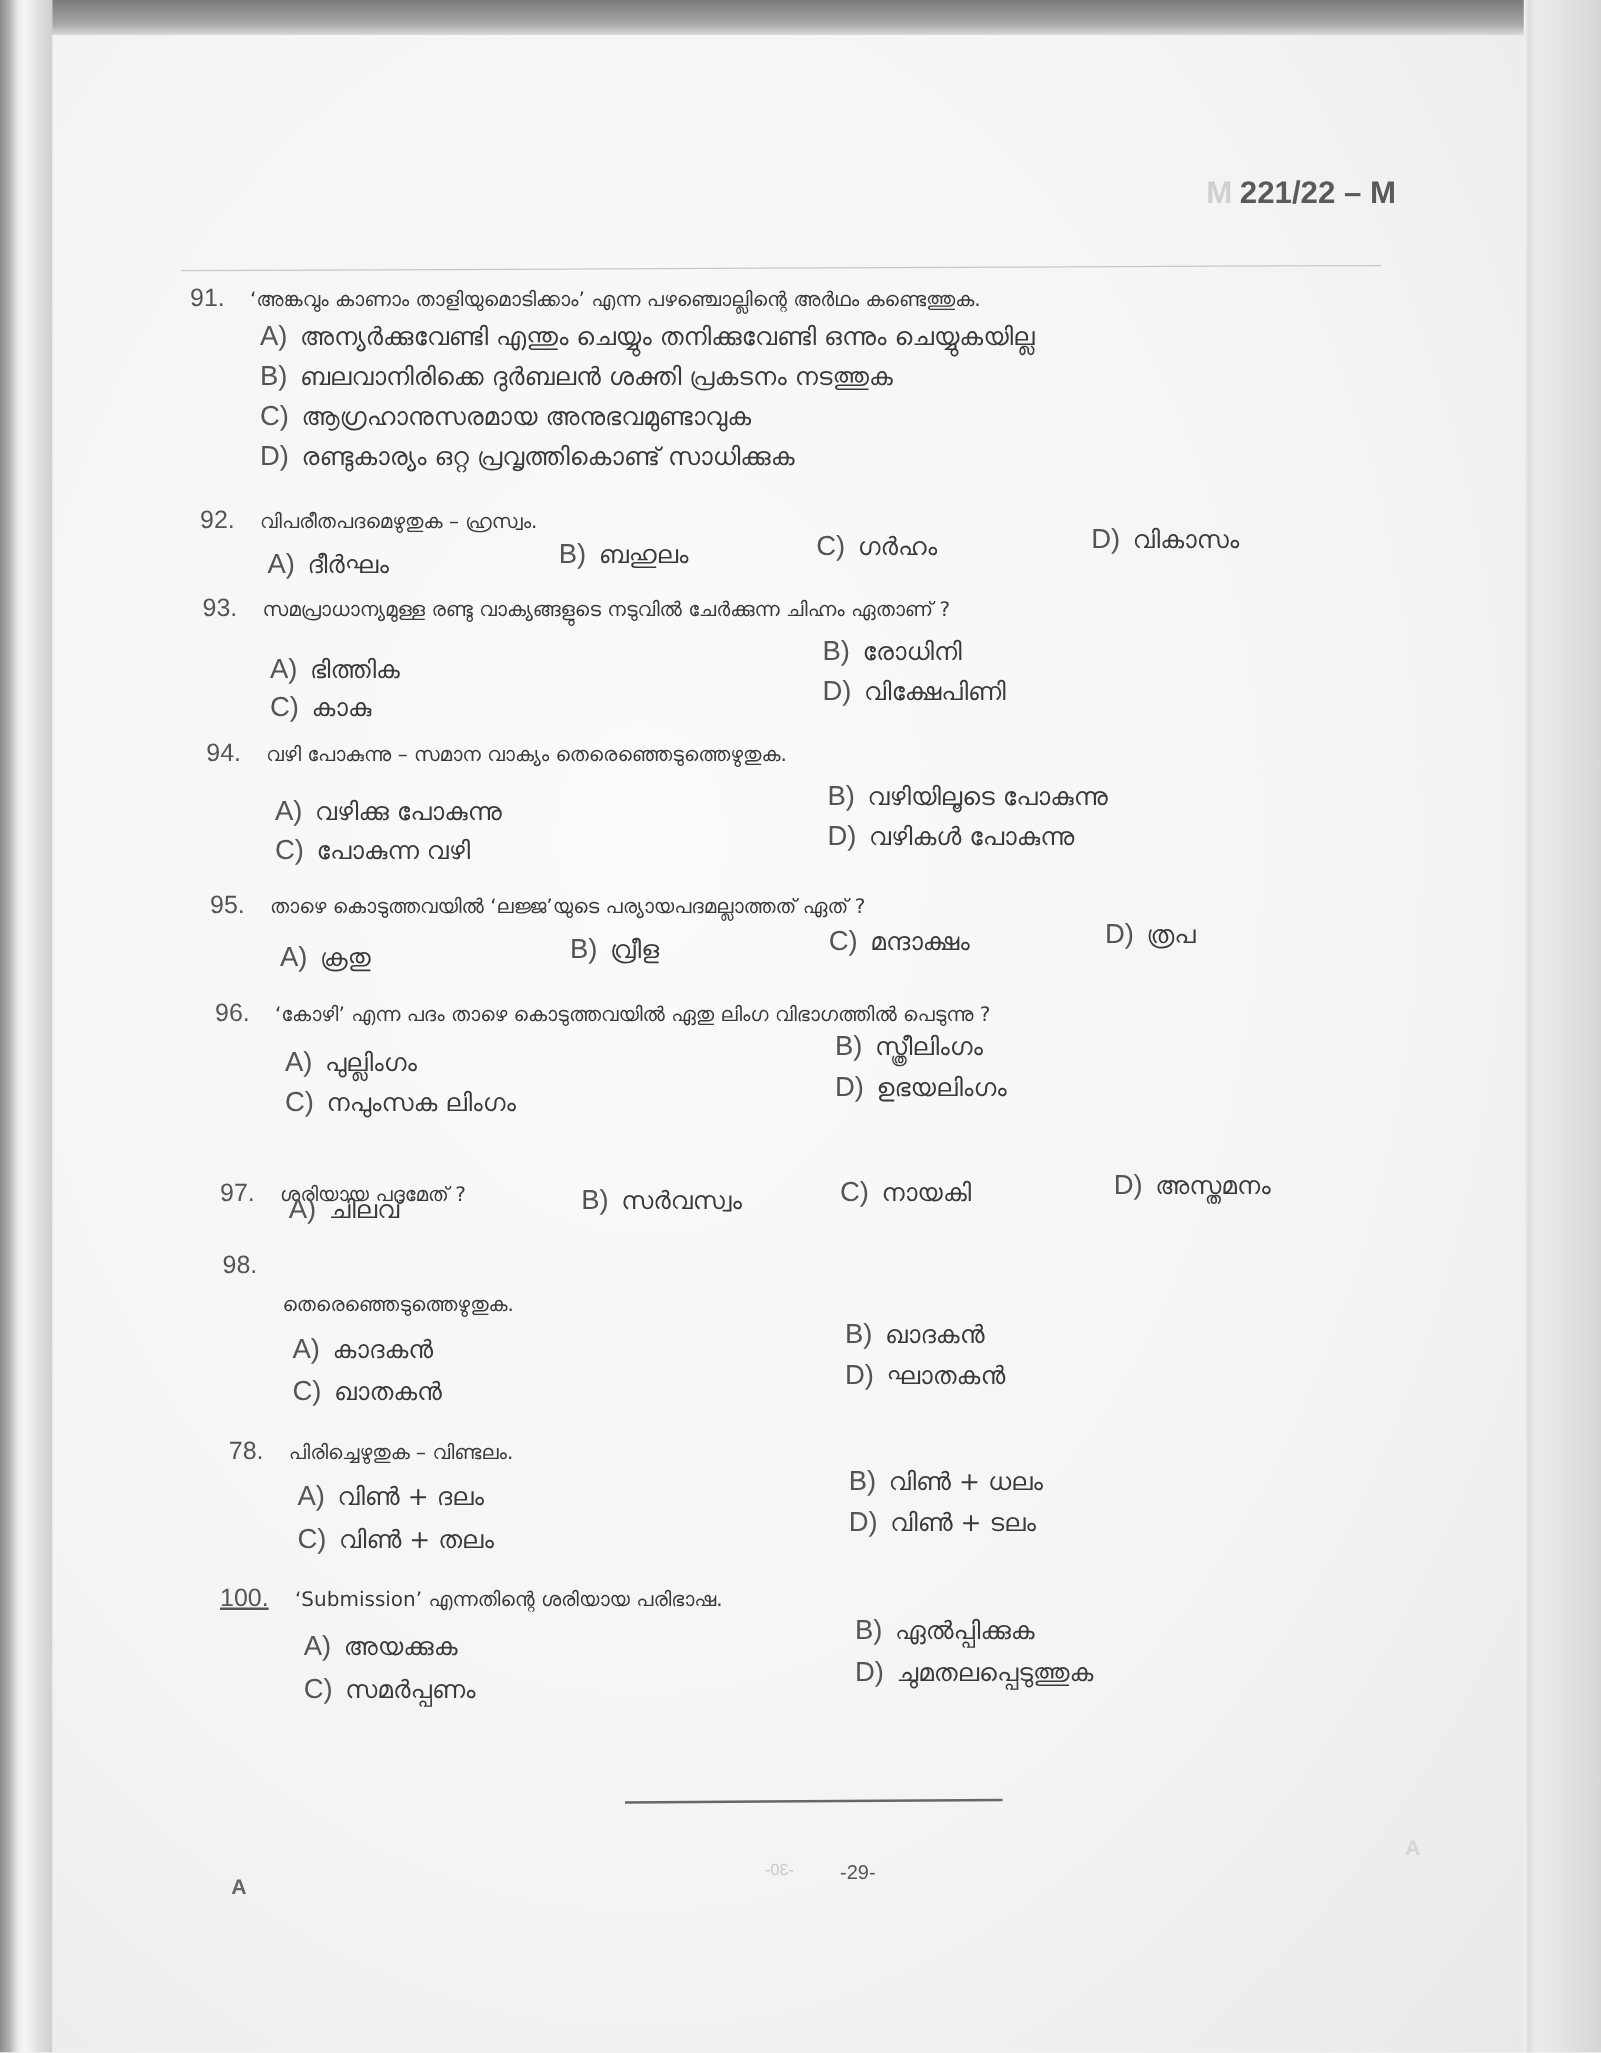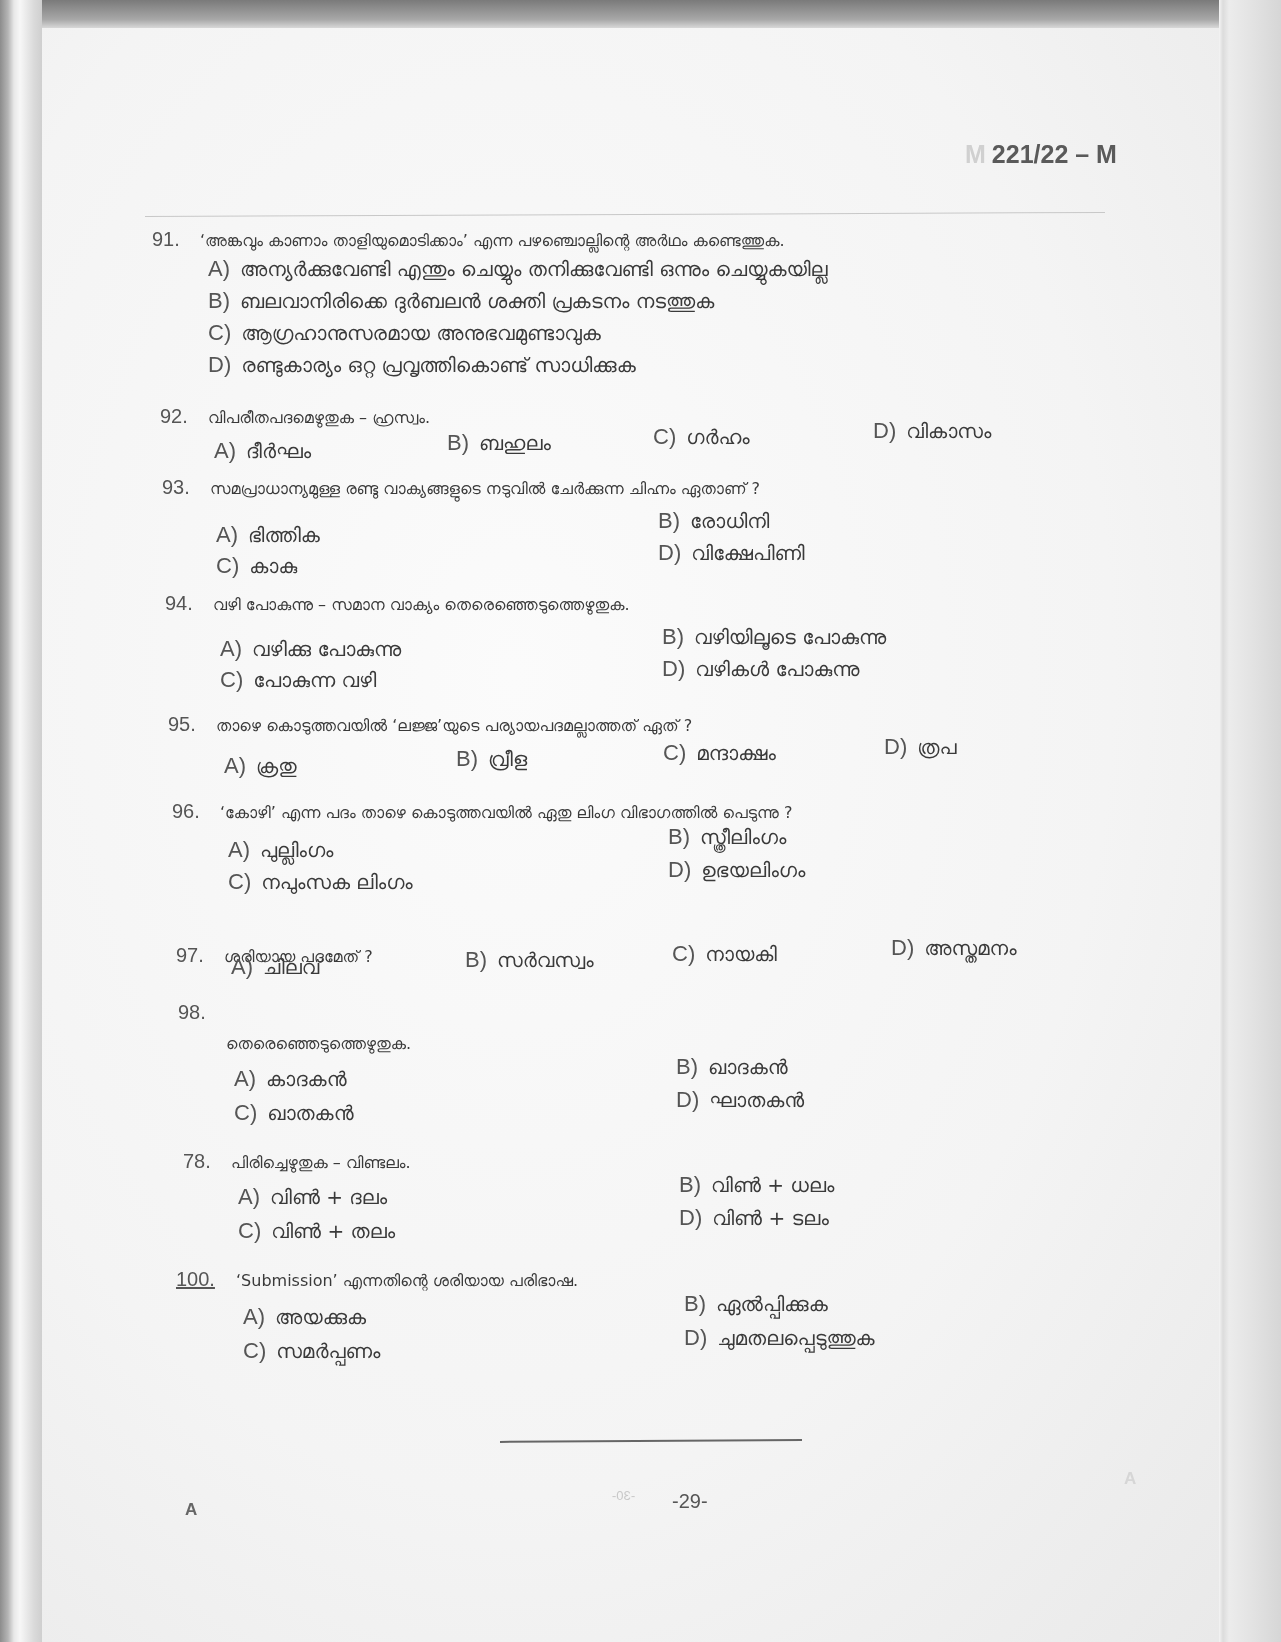--- a/index.html
+++ b/index.html
@@ -24,21 +24,21 @@
   .q { position: absolute; font-size: 16px; }
   .q-row { display: flex; align-items: baseline; }
   .qnum { font-family: "Liberation Sans", sans-serif; font-size: 20px; width: 48px; color: #555; }
   .qtext { font-size: 16px; color: #3a3a3a; }
   .opt { position: absolute; display: flex; align-items: baseline; }
   .olabel { font-family: "Liberation Sans", sans-serif; font-size: 22px; color: #555; margin-right: 10px; }
   .otext { font-size: 20px; color: #3a3a3a; }
   .rule-bottom { position: absolute; top: 1440px; left: 500px; width: 302px; height: 2px; background: #666; transform: rotate(-0.35deg); }
   .footer-a { position: absolute; top: 1500px; left: 185px; font-family: "Liberation Sans", sans-serif; font-weight: bold; font-size: 17px; color: #666; }
   .footer-a-right { position: absolute; top: 1469px; left: 1124px; font-family: "Liberation Sans", sans-serif; font-weight: bold; font-size: 17px; color: #d6d6d6; }
-  .page-num { position: absolute; top: 1490px; left: 672px; font-family: "Liberation Sans", sans-serif; font-size: 20px; color: #555; }
+  .page-num { position: absolute; top: 1490px; left: 672px; font-family: "Liberation Sans", sans-serif; font-size: 16px; color: #555; }
   .ghost-num { position: absolute; top: 1488px; left: 612px; font-family: "Liberation Sans", sans-serif; font-size: 13px; color: #c8c8c8; transform: scaleX(-1); }
 </style>
 </head>
 <body>
 
 <div class="scan-top"></div>
 <div class="scan-left"></div>
 <div class="scan-right"></div>
 <div class="paper"></div>
 

